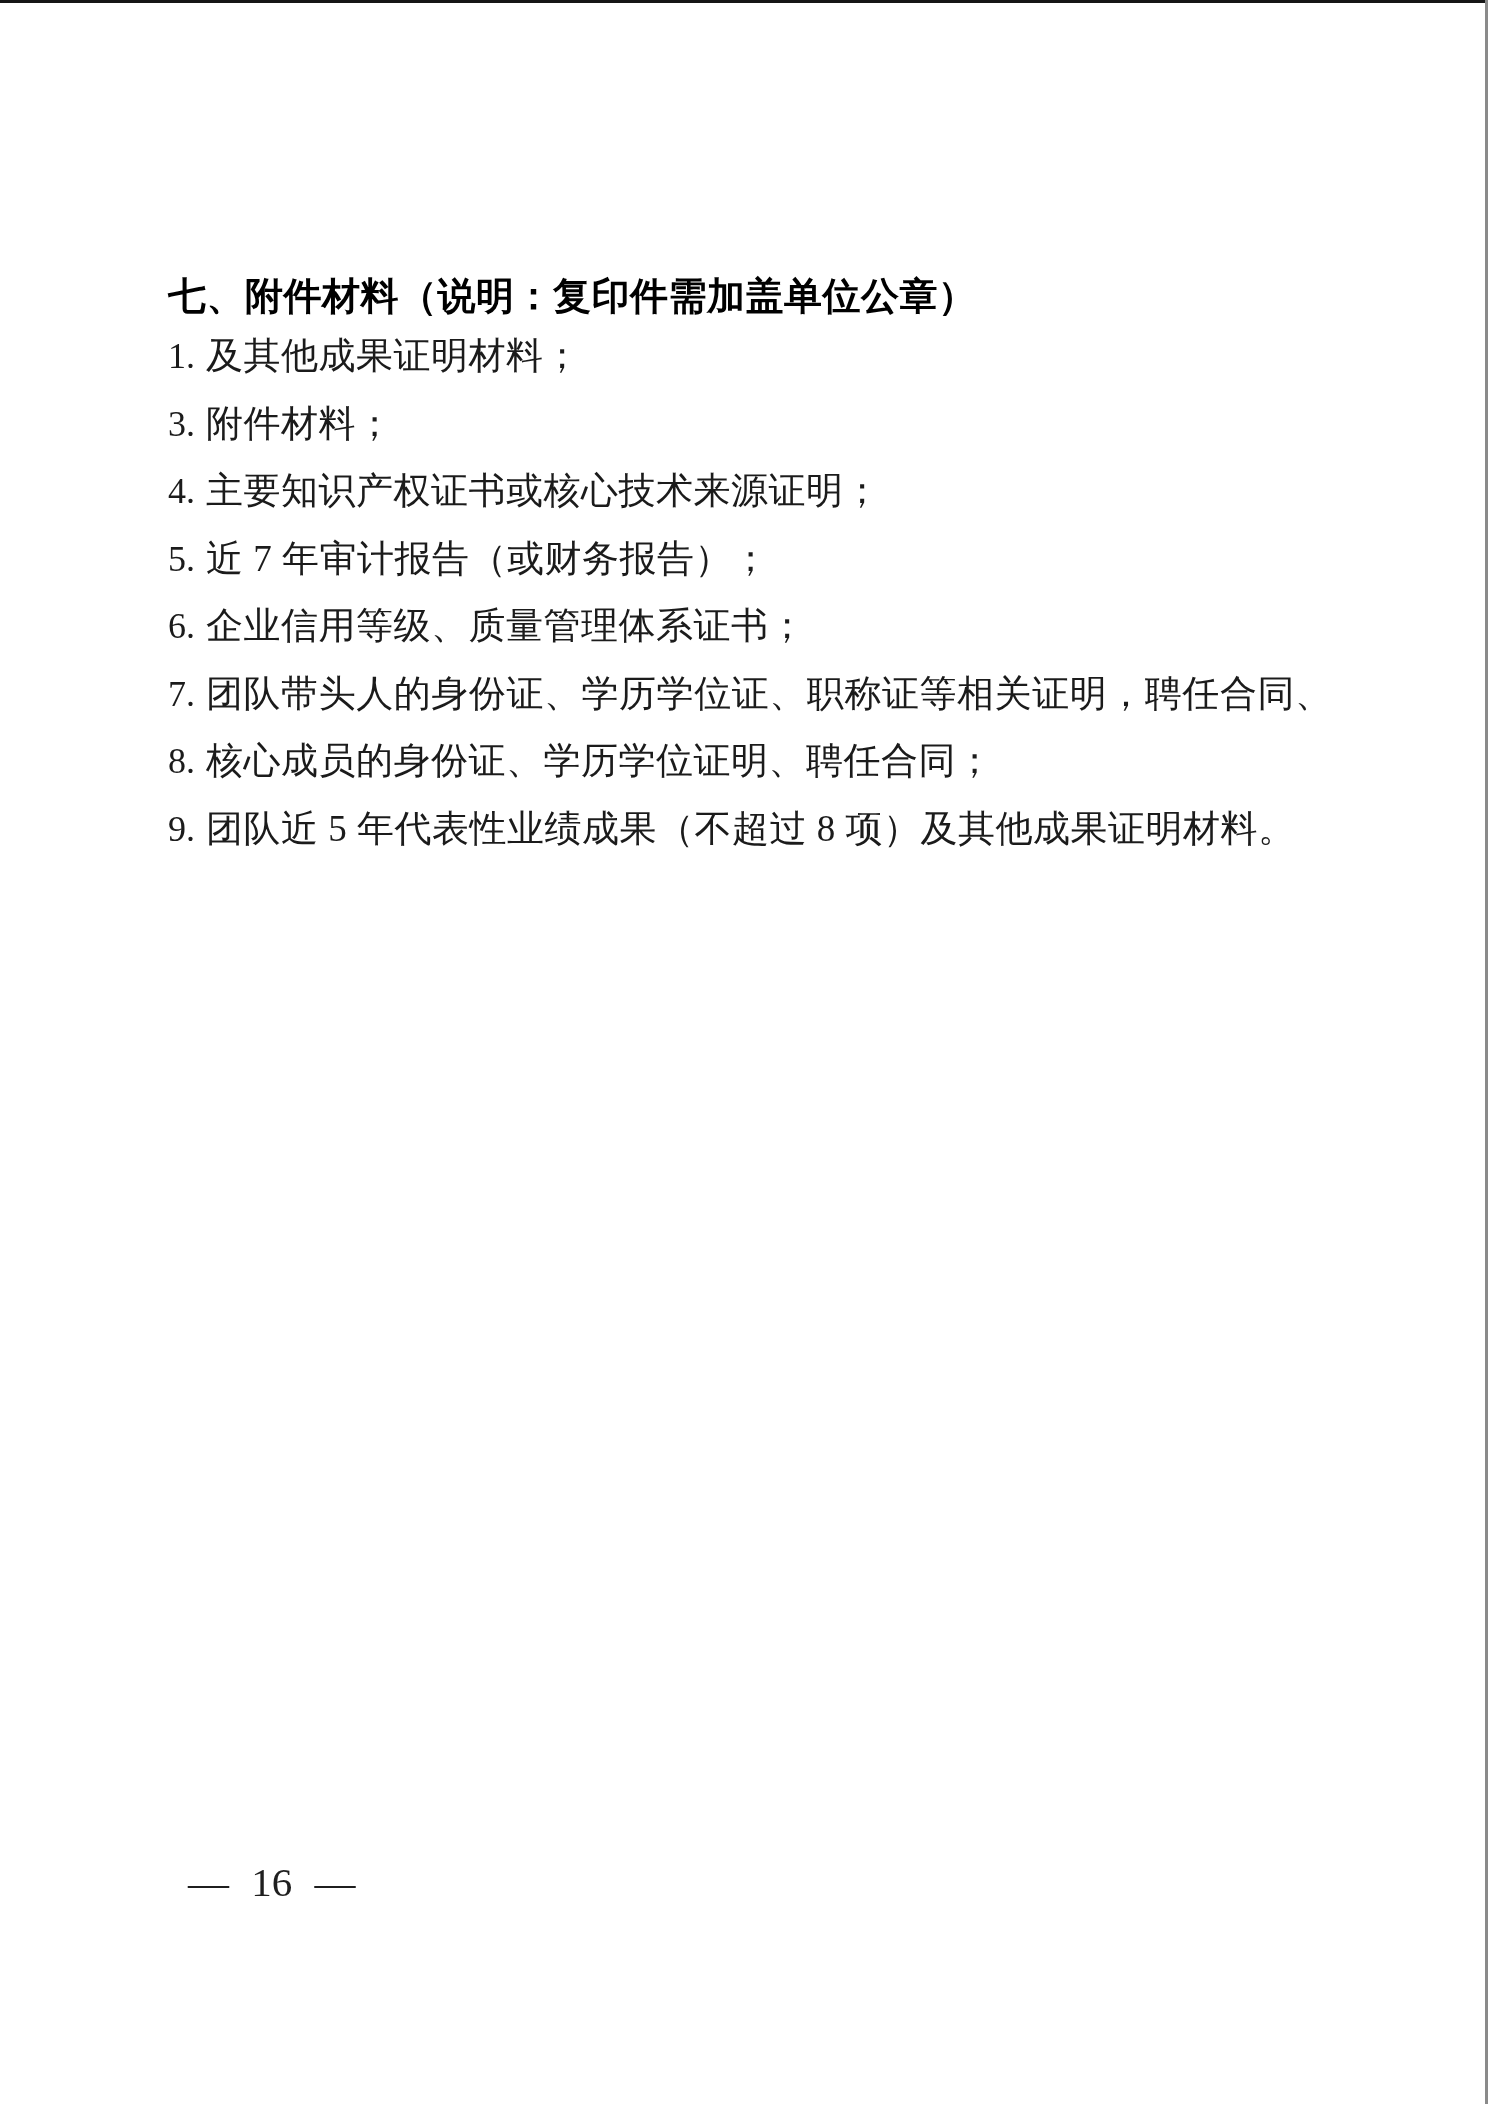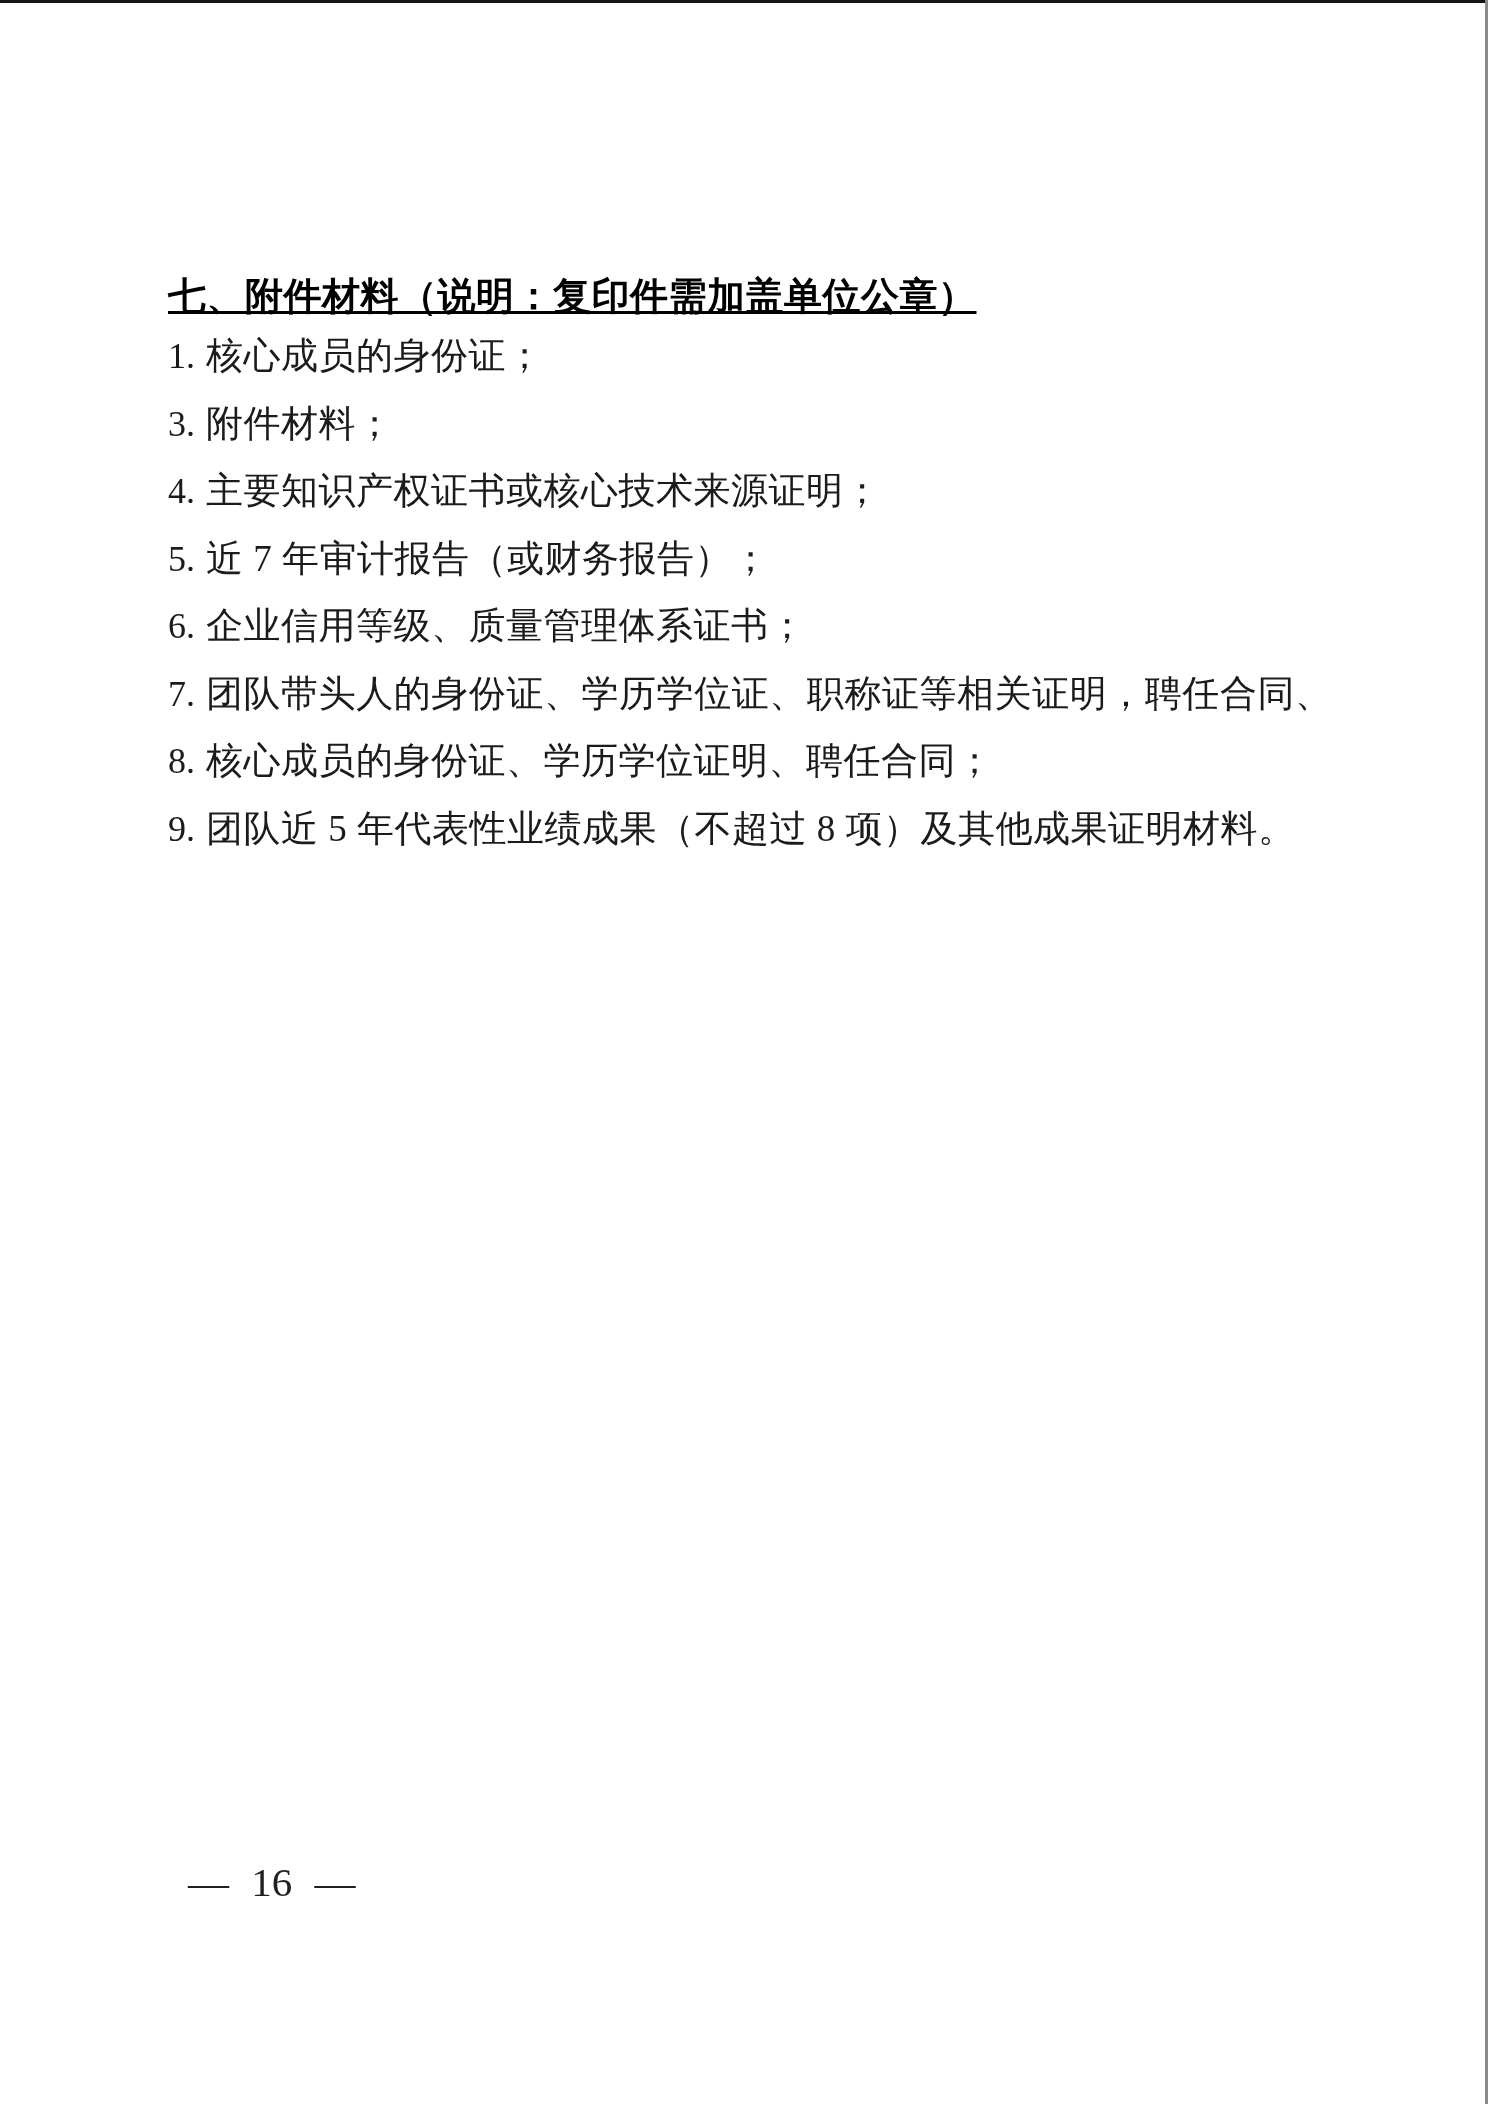--- a/index.html
+++ b/index.html
@@ -38,21 +38,20 @@
     left: 168px;
     top: 274px;
     margin: 0;
     font-family: "Liberation Sans", "DejaVu Sans", sans-serif;
     font-weight: 700;
     font-size: 38px;
     line-height: 44px;
     letter-spacing: 0.5px;
     color: #000000;
     white-space: nowrap;
-    text-decoration: underline;
   }
   .list {
     position: absolute;
     left: 168px;
     top: 322px;
     width: 1190px;
   }
   .row {
     height: 67.5px;
     line-height: 67.5px;
@@ -89,21 +88,21 @@
 </head>
 <body>
 
 <div class="page">
   <div class="edge-top"></div>
   <div class="edge-right"></div>
 
   <h1 class="heading">七、附件材料（说明：复印件需加盖单位公章）</h1>
 
   <div class="list">
-    <div class="row"><span class="num">1.</span><span class="text">核心成员的身份证；</span></div>
+    <div class="row"><span class="num">1.</span><span class="text">及其他成果证明材料；</span></div>
     <div class="row"><span class="num">3.</span><span class="text">附件材料；</span></div>
     <div class="row"><span class="num">4.</span><span class="text">主要知识产权证书或核心技术来源证明；</span></div>
     <div class="row"><span class="num">5.</span><span class="text">近 7 年审计报告（或财务报告）；</span></div>
     <div class="row"><span class="num">6.</span><span class="text">企业信用等级、质量管理体系证书；</span></div>
     <div class="row justified"><span class="num">7.</span><span class="text">团队带头人的身份证、学历学位证、职称证等相关证明，聘任合同、</span></div>
     <div class="row"><span class="num">8.</span><span class="text">核心成员的身份证、学历学位证明、聘任合同；</span></div>
     <div class="row"><span class="num">9.</span><span class="text">团队近 5 年代表性业绩成果（不超过 8 项）及其他成果证明材料。</span></div>
   </div>
 
   <div class="page-footer">— 16 —</div>

